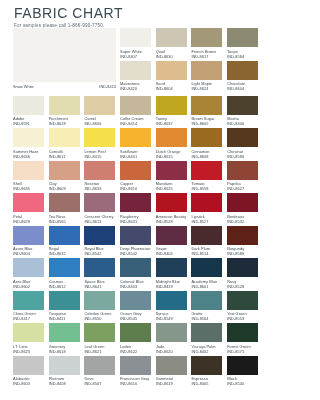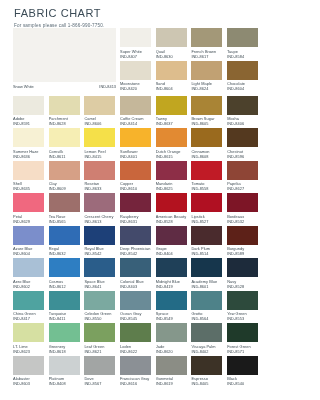--- a/index.html
+++ b/index.html
@@ -18,21 +18,21 @@
     width: 274px;
     height: 400px;
     background: #ffffff;
     box-sizing: border-box;
   }
   
   .header {
     padding: 7px 0 0 14px;
   }
   .chart-title {
-    font-size: 11px;
+    font-size: 14px;
     letter-spacing: 0.55px;
     color: #3a4a55;
     font-weight: 400;
     line-height: 13px;
     white-space: nowrap;
   }
   .chart-subtitle {
     font-size: 4.6px;
     letter-spacing: 0.18px;
     color: #5b6b76;

